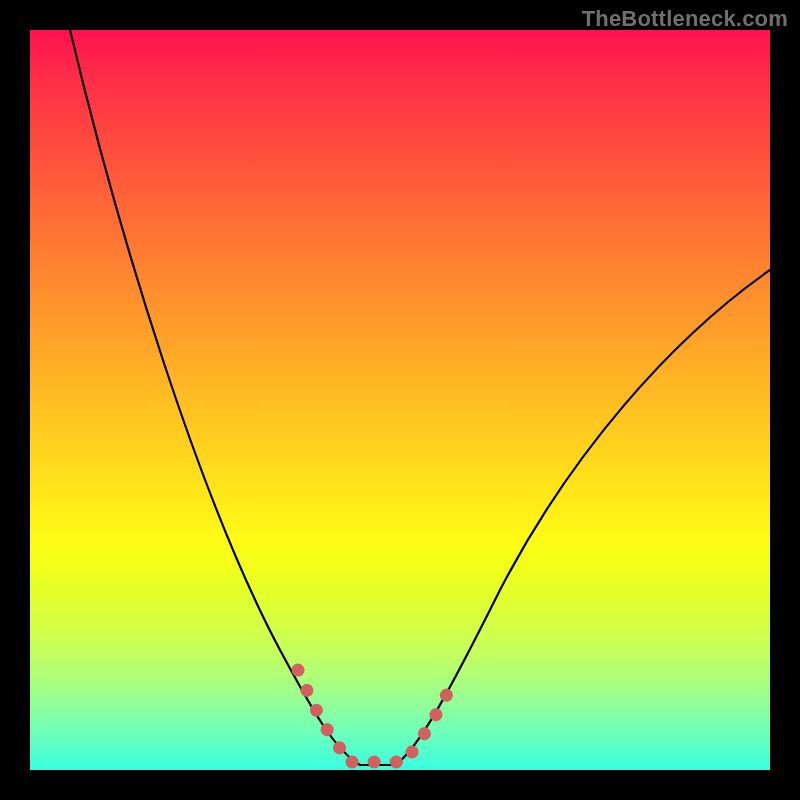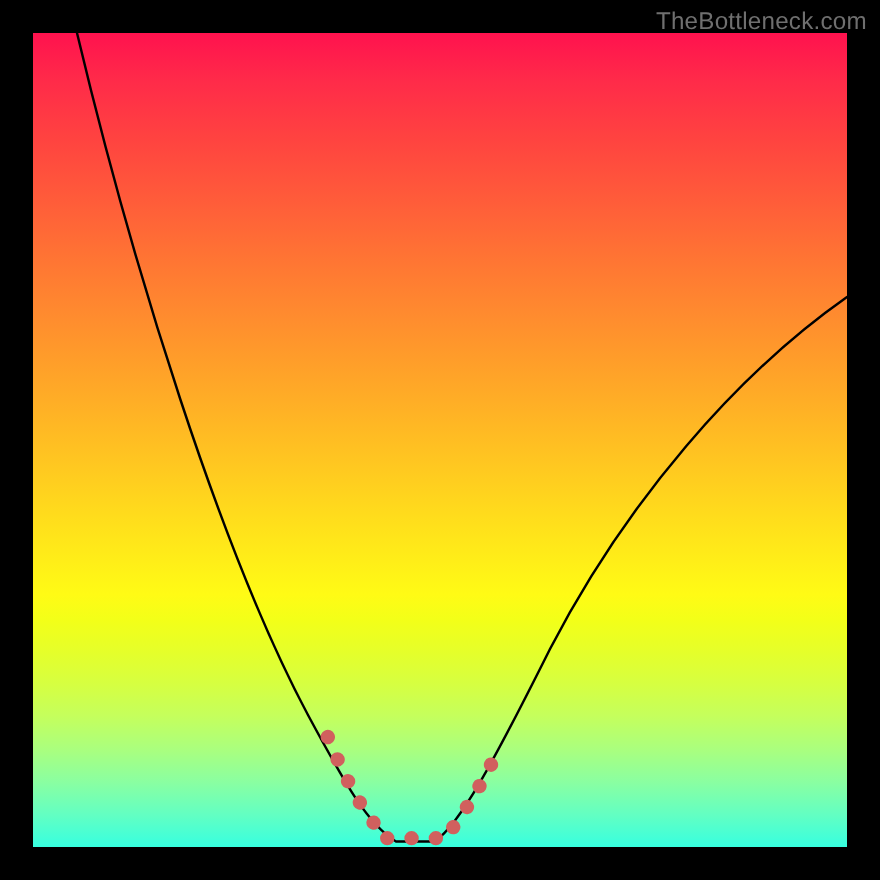--- a/index.html
+++ b/index.html
@@ -37,21 +37,21 @@
       #8affa1 92%,
       #63ffc2 96%,
       #37ffe0 100%);
   }
   .watermark {
     position: absolute;
     top: 6px;
     right: 12px;
     color: #6f6f6f;
     font-size: 22px;
-    font-weight: 400;
+    font-weight: 700;
     letter-spacing: 0.2px;
     user-select: none;
   }
   svg {
     position: absolute;
     left: 0;
     top: 0;
   }
   .curve {
     fill: none;

